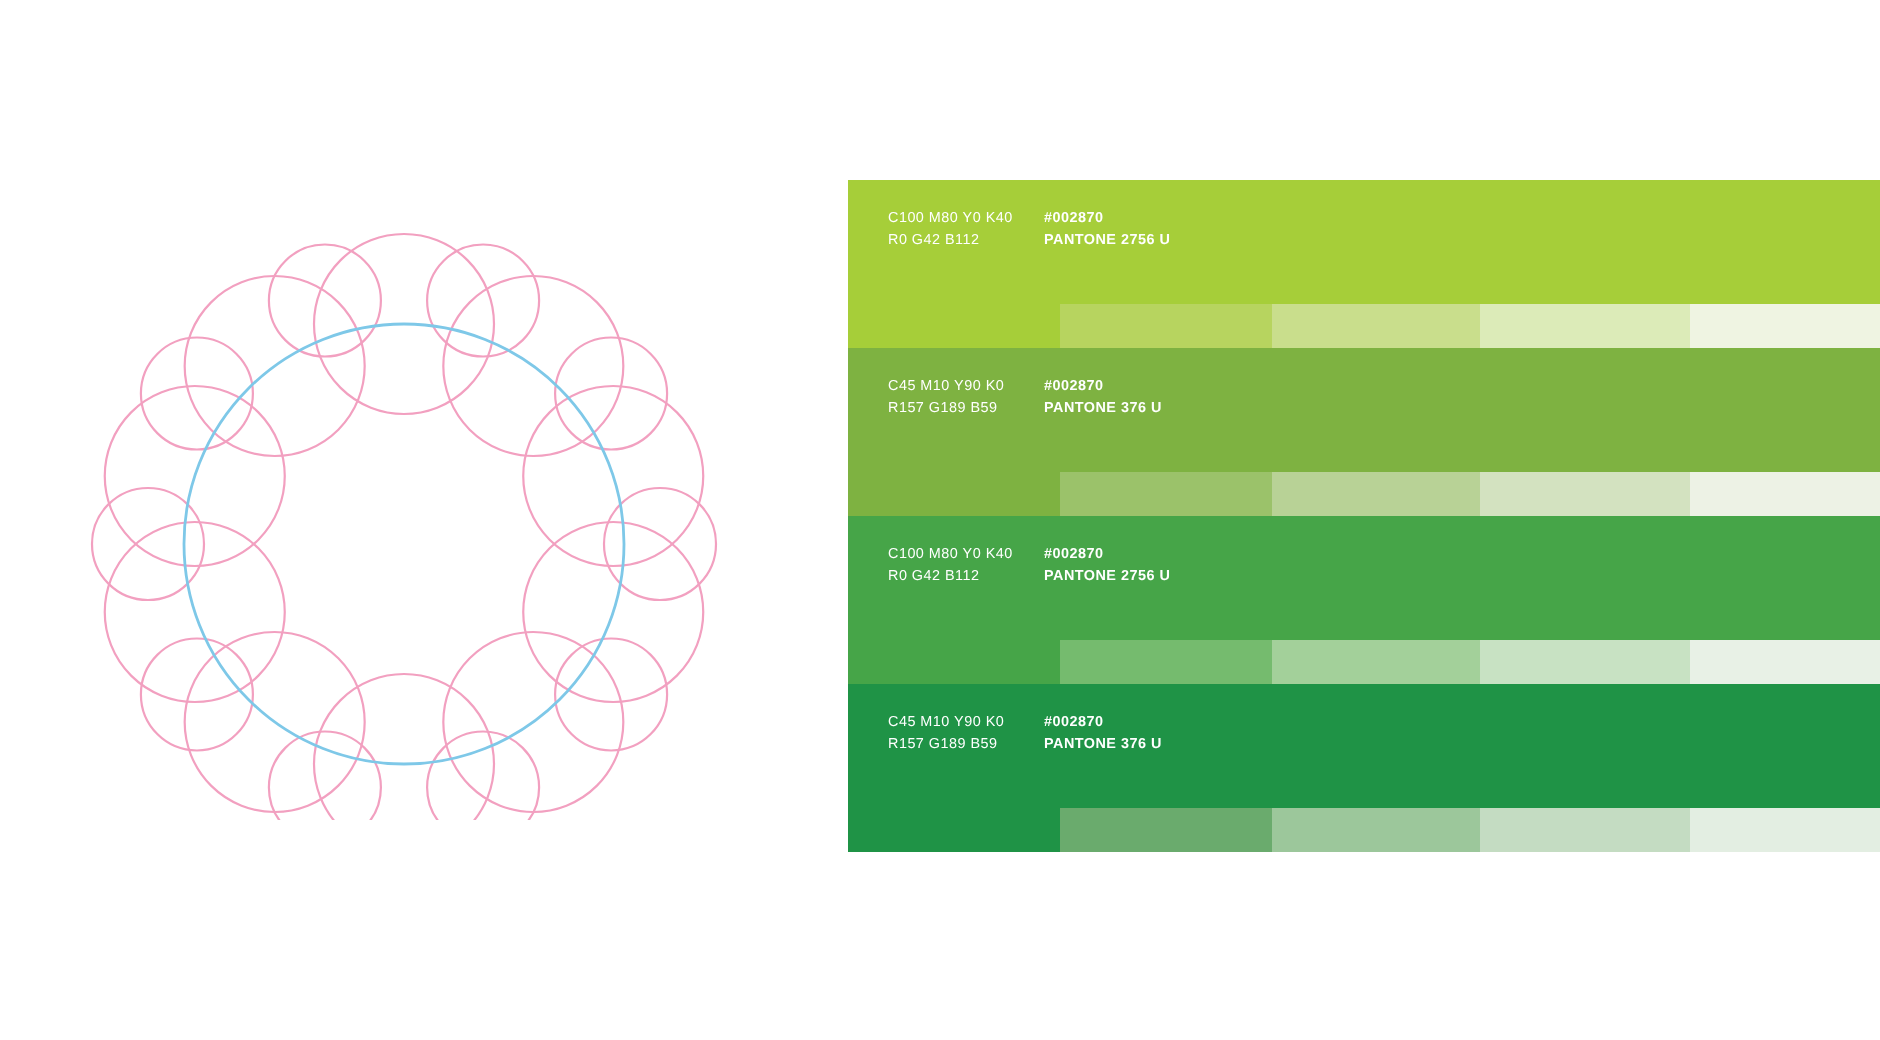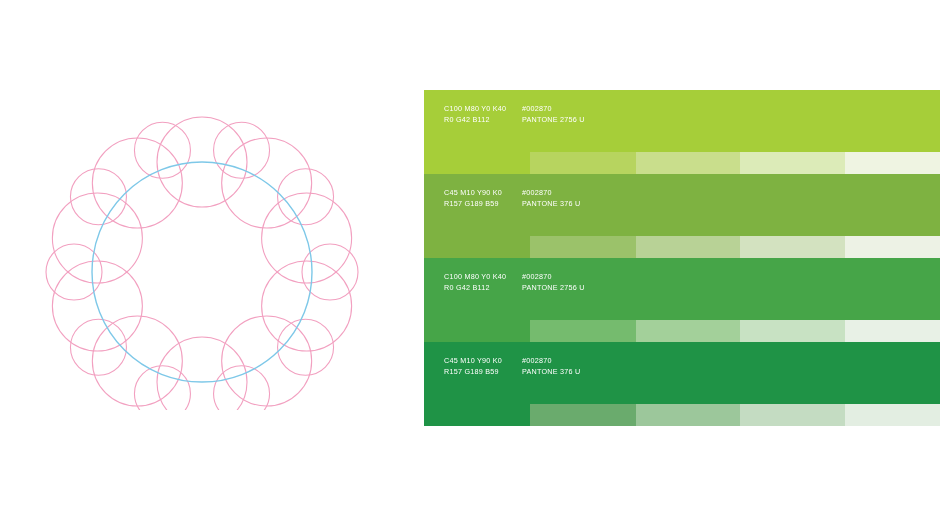--- a/index.html
+++ b/index.html
@@ -56,21 +56,21 @@
     top: 14px;
     display: flex;
     gap: 0px;
     color: #ffffff;
     font-size: 7.2px;
     line-height: 10.5px;
     letter-spacing: 0.25px;
     white-space: nowrap;
   }
   .text-col { width: 78px; }
-  .text-col.wide { width: 120px; }
+  .text-col.wide { width: 120px; font-weight: bold; }
   .text-line { display: block; }
 
   
   .tint-strip {
     position: absolute;
     left: 106px;
     right: 0;
     bottom: 0;
     height: 22px;
     display: flex;

